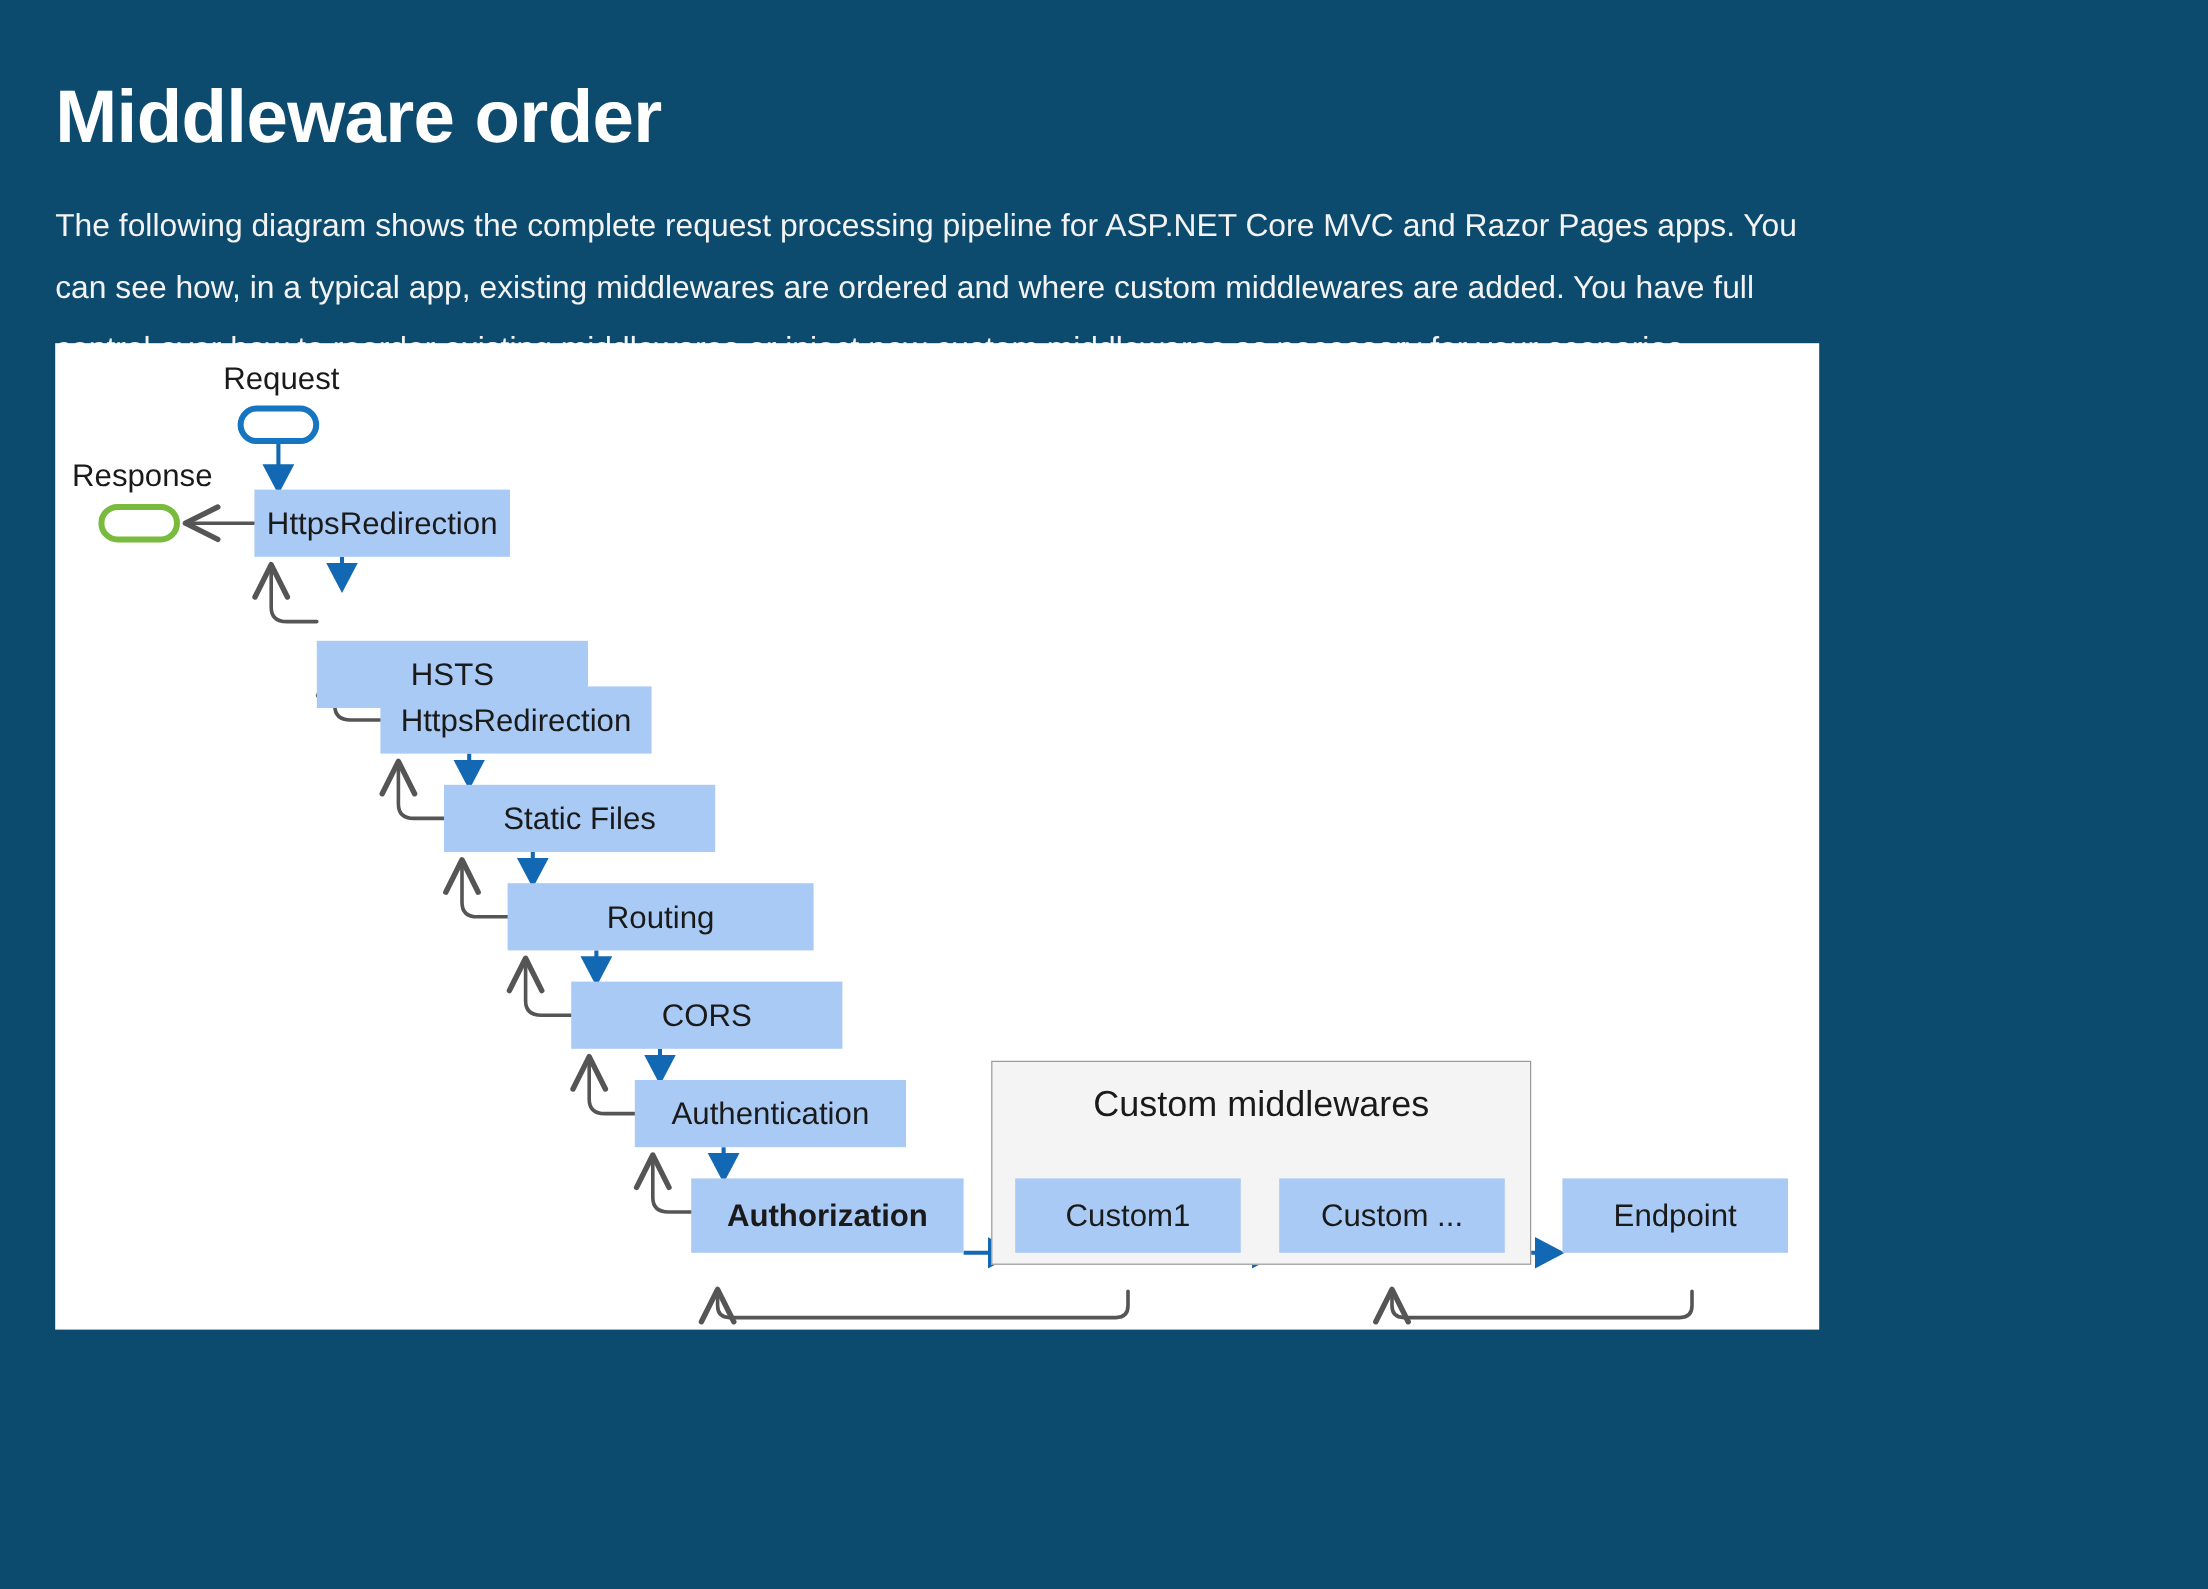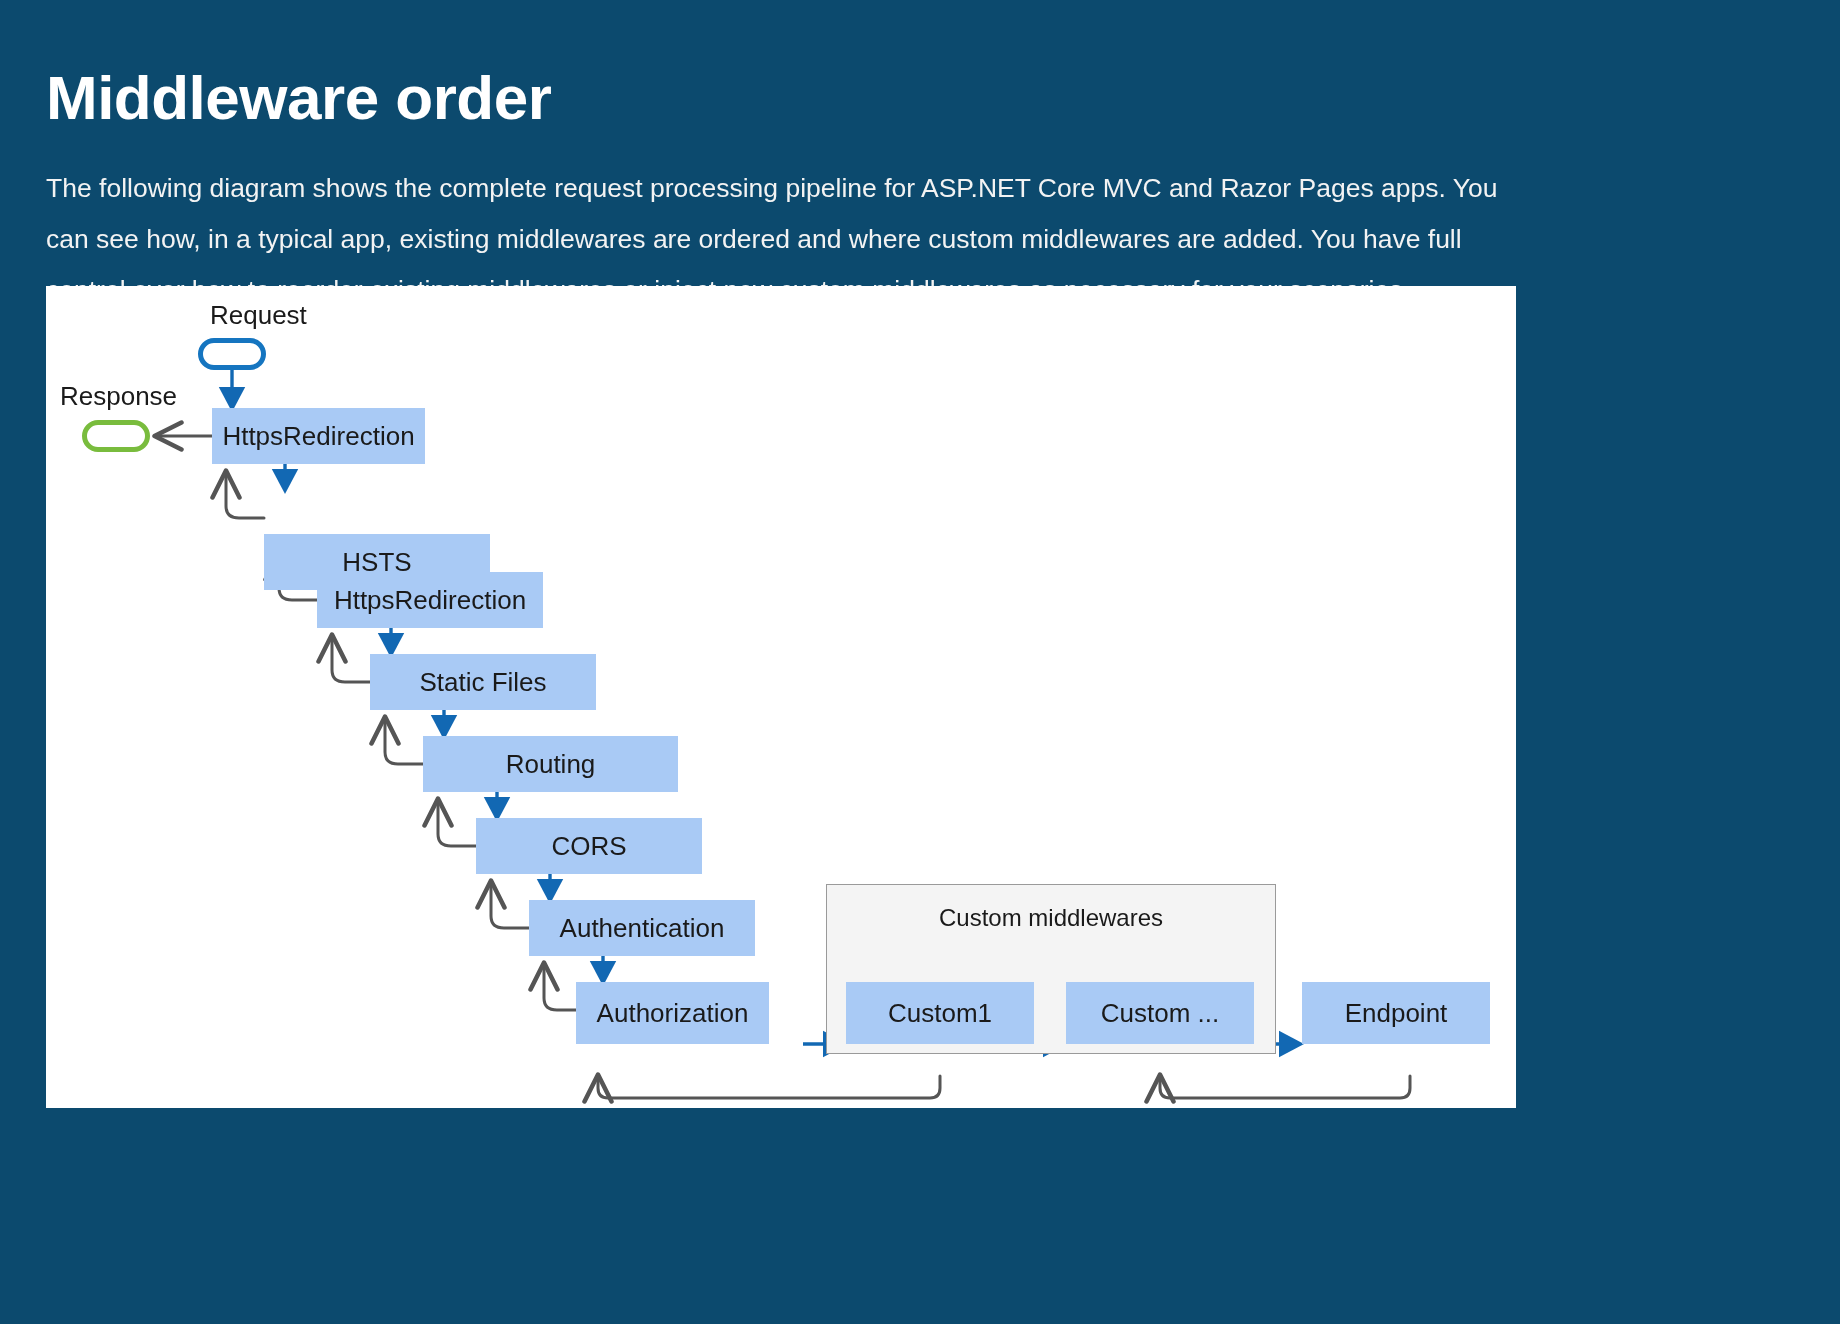--- a/index.html
+++ b/index.html
@@ -74,21 +74,21 @@
   }
 
   .group-box {
     position: absolute;
     background: #f4f4f4;
     border: 1px solid #9a9a9a;
     z-index: 1;
   }
   .group-title {
     position: absolute;
-    font-size: 24px;
+    font-size: 30px;
     color: #1a1a1a;
     white-space: nowrap;
     z-index: 2;
   }
 </style>
 </head>
 <body>
 
 <div id="root">
 
@@ -154,41 +154,41 @@
 
         <path d="M1114,726 L1114,698 Q1114,688 1104,688 L904,688 Q894,688 894,698 L894,726"></path>
 
         <path d="M1364,790 L1364,802 Q1364,812 1354,812 L1124,812 Q1114,812 1114,802 L1114,790"></path>
       </g>
     </svg>
 
     <div class="group-box" style="left:780px; top:598px; width:450px; height:170px;"></div>
     <div class="group-title" style="left:780px; top:618px; width:450px; text-align:center;">Custom middlewares</div>
 
-    <div class="plain-label" style="left:140px; top:14px;margin-left:24px;">Request</div>
+    <div class="plain-label" style="left:140px; top:14px;">Request</div>
     <div class="pill request" style="left:152px; top:52px; width:68px; height:32px;"></div>
 
     <div class="plain-label" style="left:14px; top:95px;">Response</div>
     <div class="pill response" style="left:36px; top:134px; width:68px; height:32px;"></div>
 
     <div class="node" style="left:166px; top:122px; width:213px; height:56px;">HttpsRedirection</div>
 
     <div class="node" style="left:218px; top:204px; width:226px; height:56px;margin-top:44px;">HSTS</div>
 
     <div class="node" style="left:271px; top:286px; width:226px; height:56px;text-align:right;">HttpsRedirection</div>
 
     <div class="node" style="left:324px; top:368px; width:226px; height:56px;">Static Files</div>
 
     <div class="node" style="left:377px; top:450px; width:255px; height:56px;">Routing</div>
 
     <div class="node" style="left:430px; top:532px; width:226px; height:56px;">CORS</div>
 
     <div class="node" style="left:483px; top:614px; width:226px; height:56px;">Authentication</div>
 
-    <div class="node" style="left:530px; top:696px; width:193px; height:62px;">Authorization</div>
+    <div class="node" style="left:530px; top:696px; width:227px; height:62px;font-weight:bold;">Authorization</div>
 
     <div class="node" style="left:800px; top:696px; width:188px; height:62px;">Custom1</div>
 
     <div class="node" style="left:1256px; top:696px; width:188px; height:62px;">Endpoint</div>
 
     <div class="node" style="left:1020px; top:696px; width:188px; height:62px;">Custom ...</div>
 
   </div>
 </div>
 

